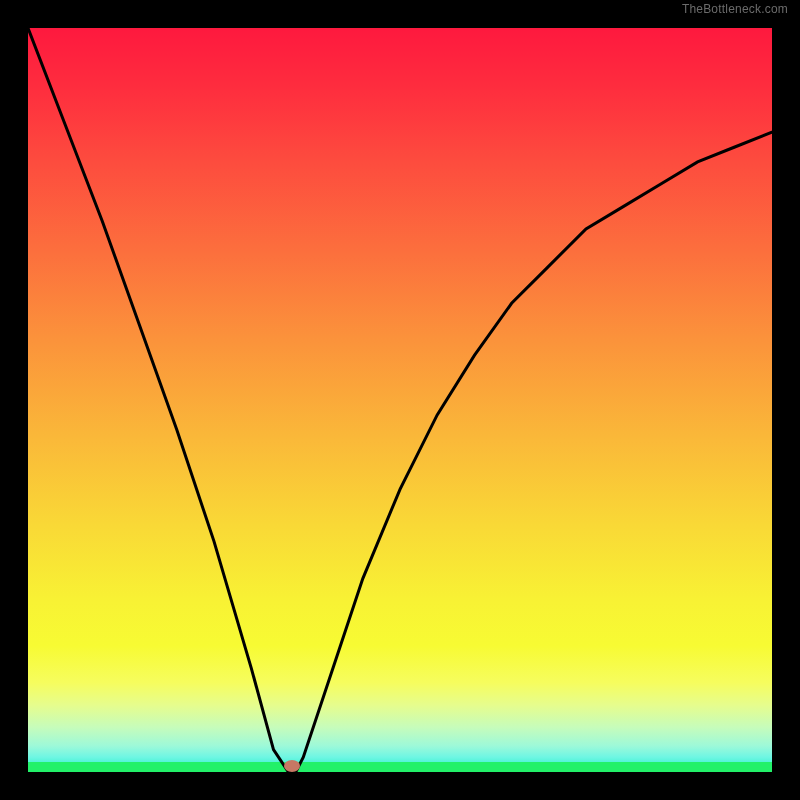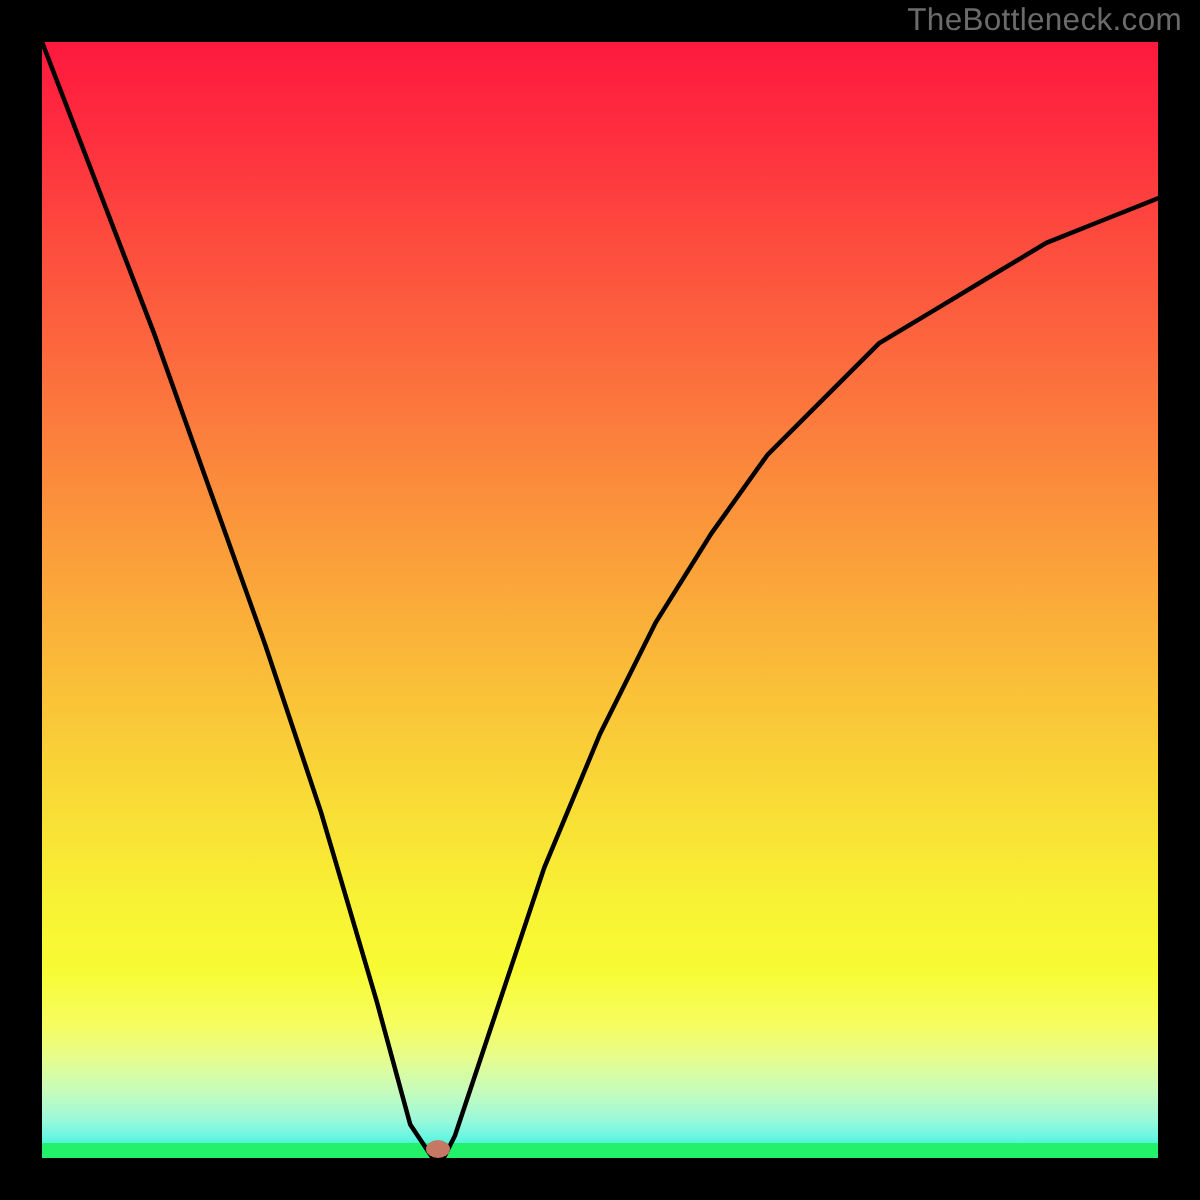--- a/index.html
+++ b/index.html
@@ -15,21 +15,21 @@
     position: relative;
     width: 800px;
     height: 800px;
     background: #000;
   }
   .watermark {
     position: absolute;
     top: 2px;
     right: 12px;
     color: #6b6b6b;
-    font-size: 21px;
+    font-size: 12px;
     font-weight: 500;
     letter-spacing: 0.2px;
     z-index: 5;
   }
   .plot {
     position: absolute;
     left: 28px;
     top: 28px;
     width: 744px;
     height: 744px;

